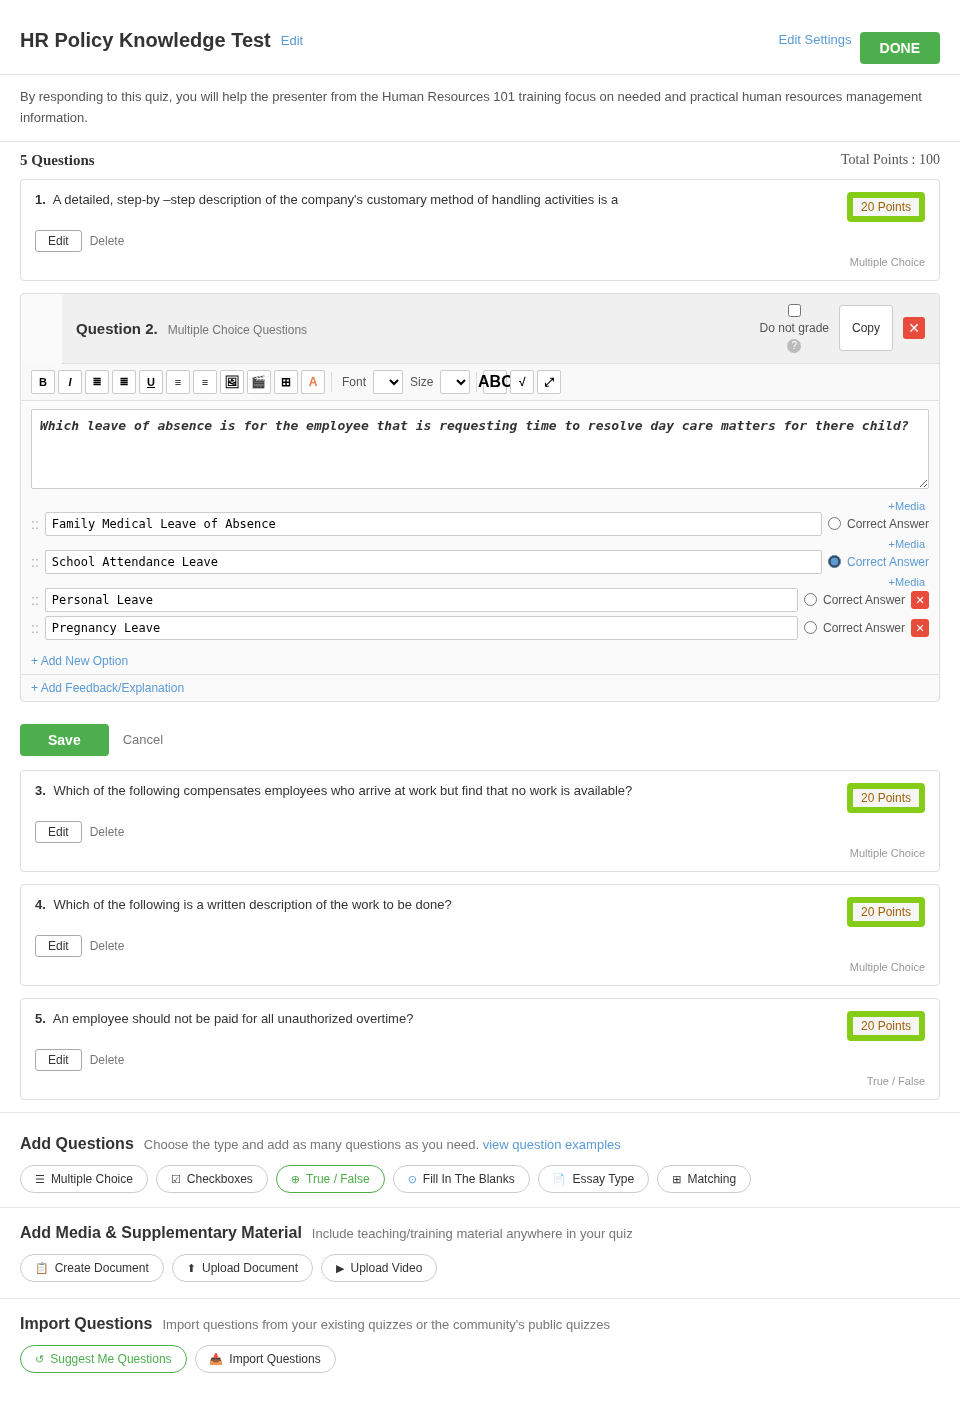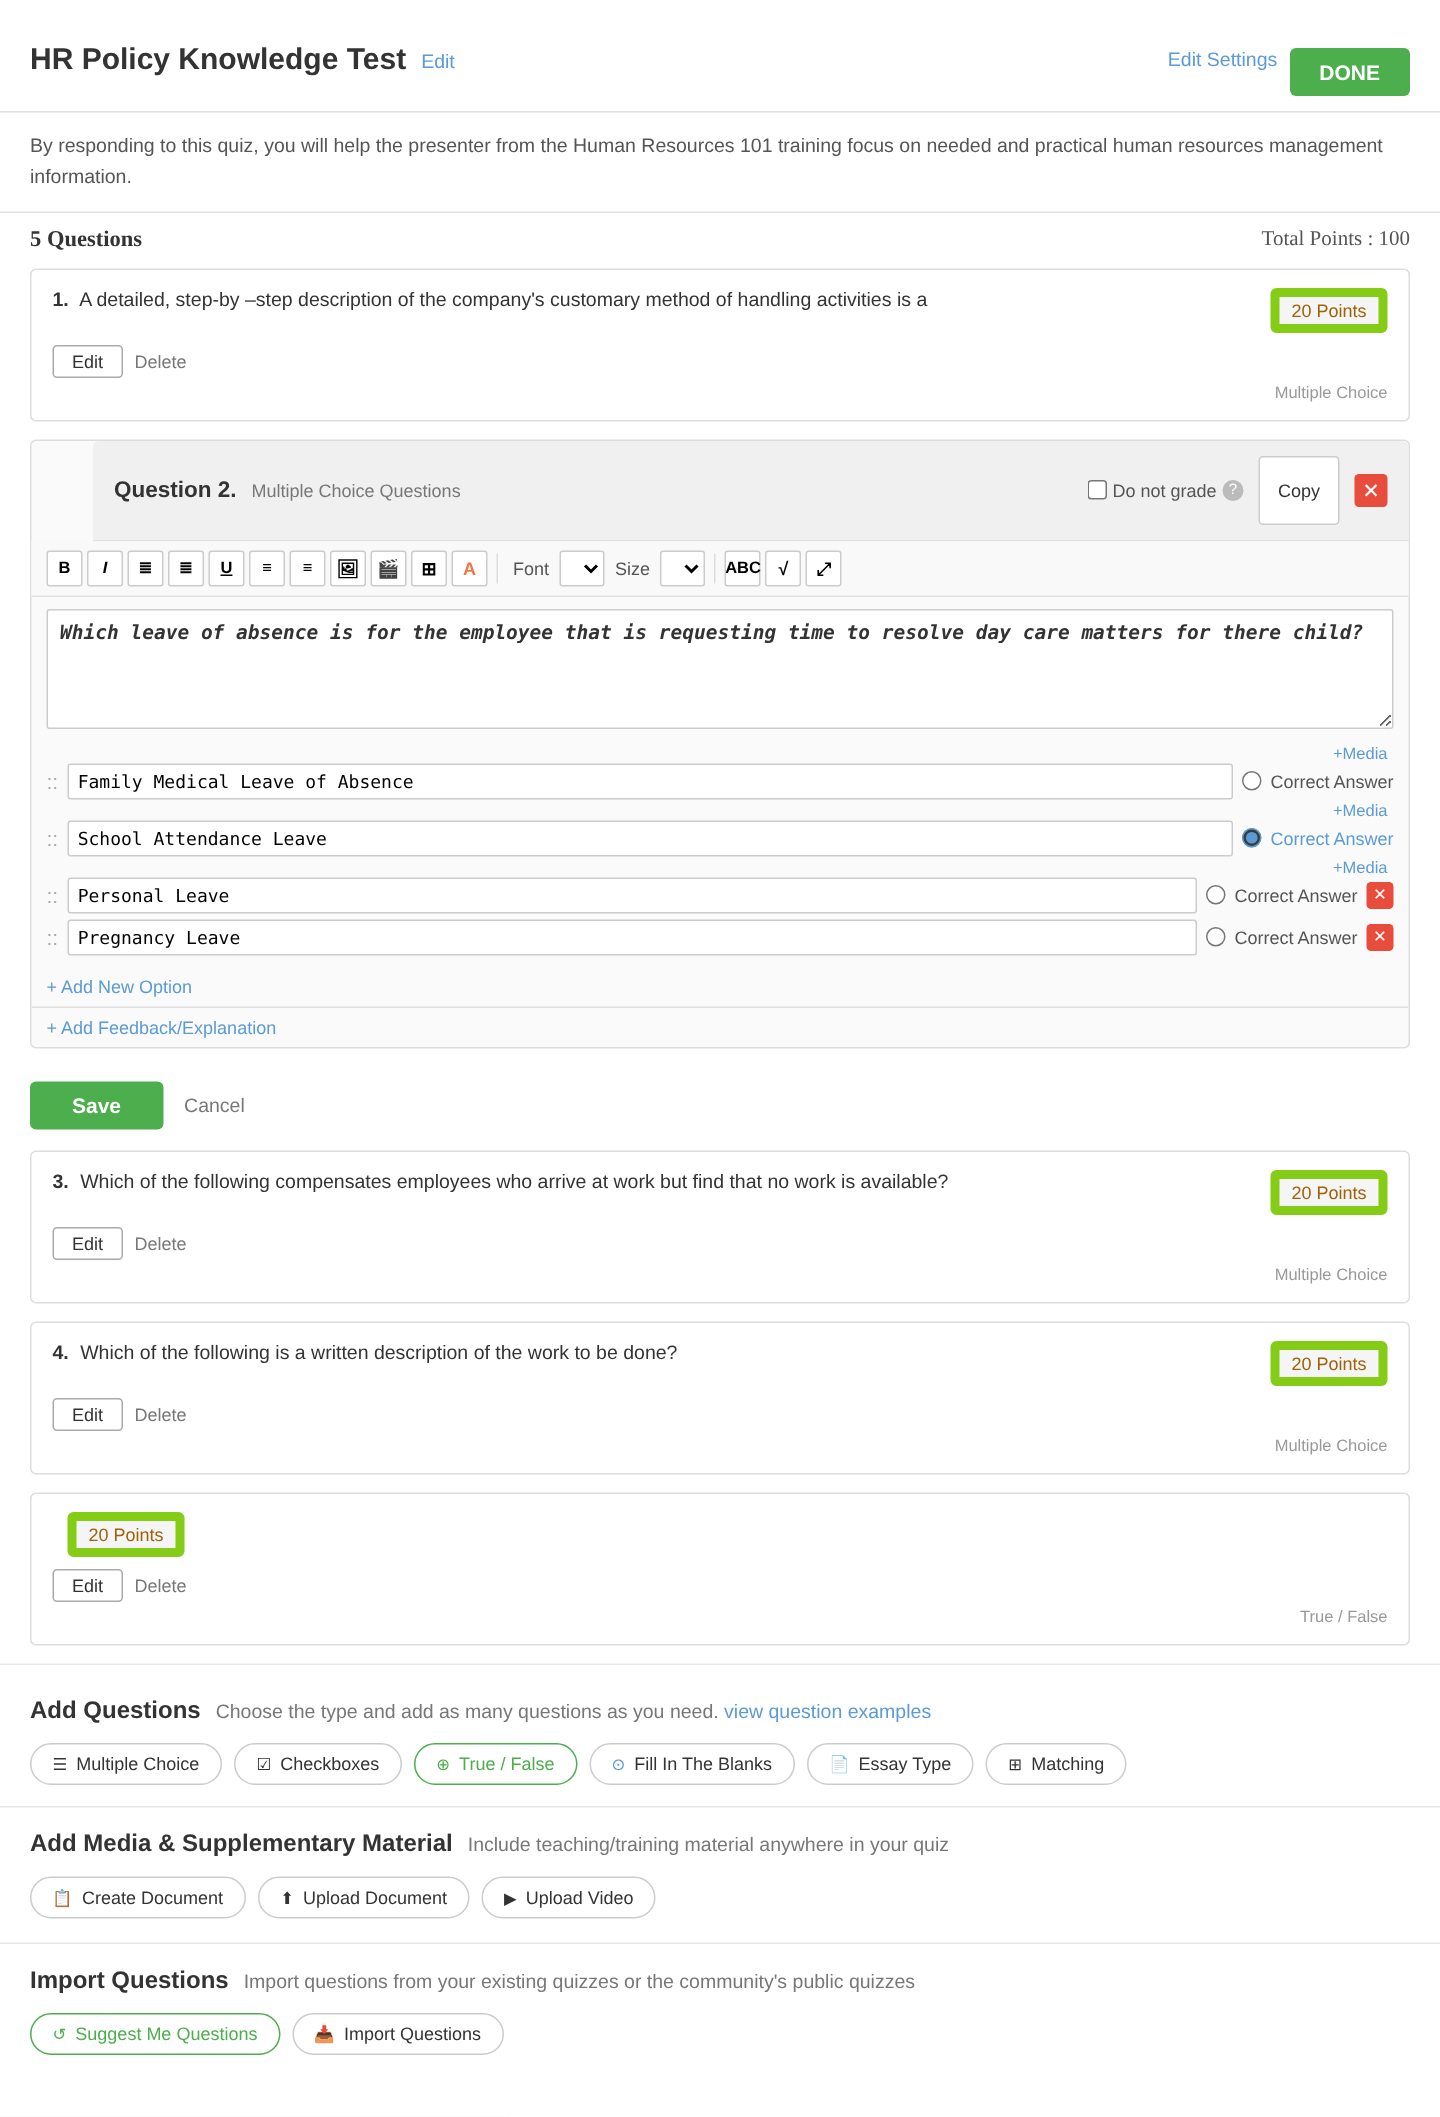--- a/index.html
+++ b/index.html
@@ -33,21 +33,21 @@
     .edit-btn { border: 1px solid #aaa; background: #fff; color: #333; padding: 3px 12px; border-radius: 3px; cursor: pointer; font-size: 12px; }
     .delete-link { color: #777; font-size: 12px; cursor: pointer; text-decoration: none; }
     .question-type-label { font-size: 11px; color: #999; text-align: right; margin-top: 4px; }
 
     
     .question-editor { border: 1px solid #ddd; margin: 0 20px 12px 20px; border-radius: 4px; background: #fafafa; }
     .editor-header { display: flex; align-items: center; justify-content: space-between; padding: 10px 14px; border-bottom: 1px solid #e0e0e0; background: #f0f0f0; border-radius: 4px 4px 0 0; margin-left: 41px; }
     .editor-title { font-size: 15px; font-weight: bold; color: #333; }
     .editor-subtitle { font-size: 12px; color: #777; font-weight: normal; margin-left: 6px; }
     .editor-header-right { display: flex; align-items: center; gap: 10px; }
-    .do-not-grade { display: flex; align-items: center; gap: 4px; font-size: 12px; color: #555; }
+    .do-not-grade { display: flex; align-items: center; gap: 4px; font-size: 12px; color: #555; flex-direction: column; }
     .help-icon { display: inline-block; width: 14px; height: 14px; border-radius: 50%; background: #bbb; color: #fff; text-align: center; line-height: 14px; font-size: 10px; cursor: pointer; }
     .copy-btn { border: 1px solid #ccc; background: #fff; padding: 15px 12px; border-radius: 3px; cursor: pointer; font-size: 12px; color: #333; }
     .close-btn { background: #e74c3c; color: #fff; border: none; width: 22px; height: 22px; border-radius: 3px; cursor: pointer; font-size: 14px; line-height: 22px; text-align: center; }
 
     
     .toolbar { display: flex; align-items: center; gap: 3px; padding: 6px 10px; border-bottom: 1px solid #e0e0e0; background: #f9f9f9; flex-wrap: wrap; }
     .toolbar-btn { border: 1px solid #ccc; background: #fff; width: 24px; height: 24px; cursor: pointer; font-size: 11px; display: flex; align-items: center; justify-content: center; border-radius: 2px; font-weight: bold; }
     .toolbar-sep { width: 1px; height: 20px; background: #ddd; margin: 0 3px; }
     .toolbar-select { border: 1px solid #ccc; background: #fff; padding: 2px 4px; font-size: 11px; height: 24px; cursor: pointer; border-radius: 2px; }
     .toolbar-label { font-size: 12px; color: #555; padding: 0 4px; }
@@ -179,21 +179,21 @@
       <div class="toolbar-sep"></div>
       <span class="toolbar-label">Font</span>
       <select class="toolbar-select">
         <option></option>
       </select>
       <span class="toolbar-label">Size</span>
       <select class="toolbar-select">
         <option></option>
       </select>
       <div class="toolbar-sep"></div>
-      <button class="toolbar-btn" style="font-size:11px;">ABC</button>
+      <button class="toolbar-btn" style="font-size:16px;">ABC</button>
       <button class="toolbar-btn" style="font-size:12px;">√</button>
       <button class="toolbar-btn" style="font-size:12px;">⤢</button>
     </div>
 
     <div class="question-textarea-wrap">
       <textarea class="question-textarea" style="">Which leave of absence is for the employee that is requesting time to resolve day care matters for there child?</textarea>
     </div>
 
     <div class="options-section">
 
@@ -274,20 +274,24 @@
     </div>
     <div class="question-actions">
       <button class="edit-btn">Edit</button>
       <a class="delete-link">Delete</a>
     </div>
     <div class="question-type-label">Multiple Choice</div>
   </div>
 
   <div class="question-item">
     <div class="question-item-header">
+      <div class="question-text">
+        <span class="question-num">5.</span>
+        <span>An employee should not be paid for all unauthorized overtime?</span>
+      </div>
       <span class="points-badge">20 Points</span>
     </div>
     <div class="question-actions">
       <button class="edit-btn">Edit</button>
       <a class="delete-link">Delete</a>
     </div>
     <div class="question-type-label">True / False</div>
   </div>
 
   <hr class="divider">

